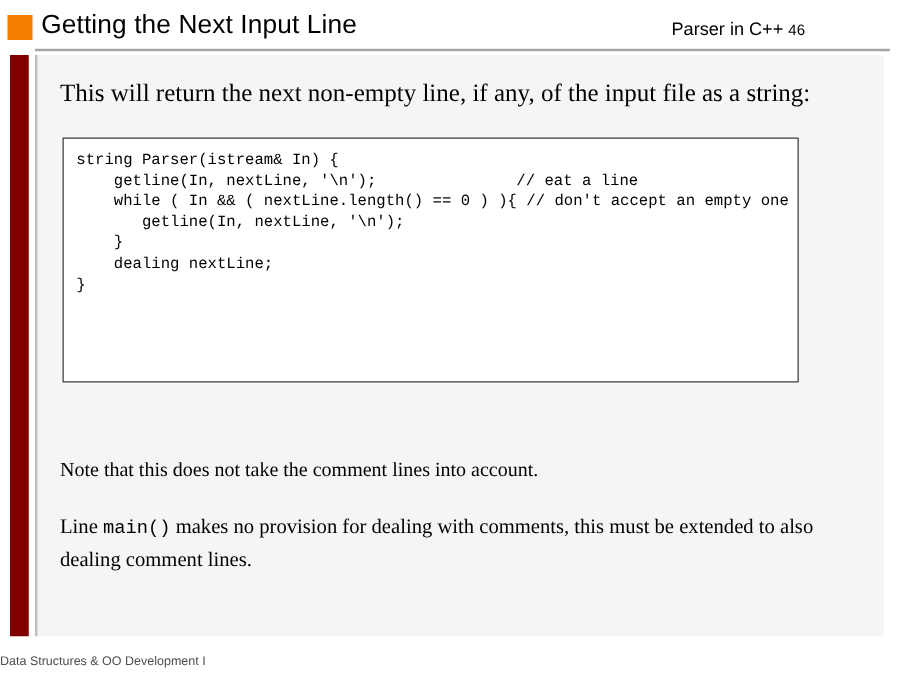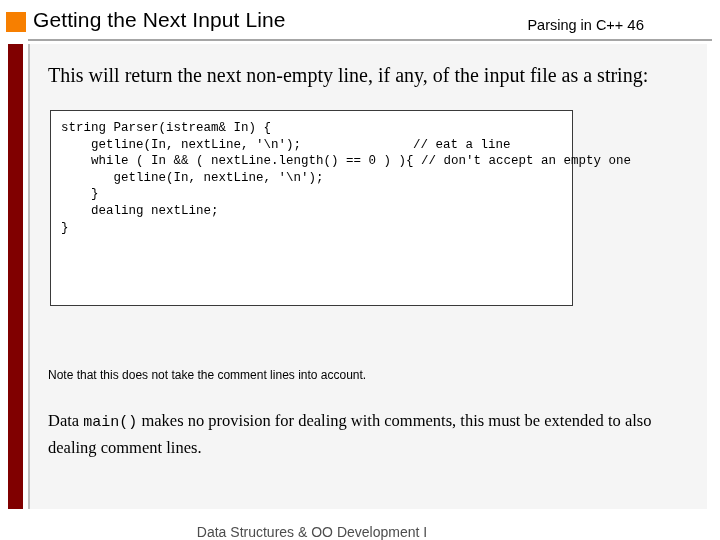--- a/index.html
+++ b/index.html
@@ -38,21 +38,21 @@
   }
   .header-right {
     position: absolute;
     right: 12px; top: 16px;
     font-family: "Liberation Sans", sans-serif;
     font-size: 14.5px;
     color: #000000;
     white-space: nowrap;
   }
   .header-right .page-num {
-    font-size: 15px;
+    font-size: 12px;
     margin-left: 4px;
   }
   .header-rule {
     position: absolute;
     left: 28px; top: 39px;
     width: 684px; height: 2px;
     background: #a6a6a6;
   }
 
   
@@ -79,21 +79,21 @@
     font-family: "Liberation Serif", serif;
     font-size: 20px;
     color: #000000;
     white-space: nowrap;
   }
 
   
   .code-box {
     position: absolute;
     left: 20px; top: 66px;
-    width: 523px; height: 196px;
+    width: 589px; height: 196px;
     background: #ffffff;
     border: 1px solid #3a3a3a;
     box-sizing: border-box;
   }
   .code-inner {
     position: absolute;
     left: 10px; top: 9px;
     right: 4px;
   }
   .code-line {
@@ -105,22 +105,22 @@
   }
   .code-line.blank { color: transparent; }
   .code-line .trail-comment {
     display: inline-block;
   }
 
   
   .note-para {
     position: absolute;
     left: 18px; top: 324px;
-    font-family: Liberation Sans, sans-serif;
-    font-size: 12px;
+    font-family: Liberation Serif, serif;
+    font-size: 16px;
     color: #000000;
     white-space: nowrap;
   }
   .since-para {
     position: absolute;
     left: 18px; top: 364px;
     width: 640px;
     font-family: "Liberation Serif", serif;
     font-size: 16.5px;
     line-height: 25px;
@@ -130,34 +130,34 @@
     font-family: "Liberation Mono", monospace;
     font-size: 15px;
     text-align: right;
   }
 
   
   .footer-text {
     position: absolute;
     left: 0; top: 524px;
     width: 624px;
-    text-align: center;
+    text-align: left;
     font-family: "Liberation Sans", sans-serif;
-    font-size: 14px;
+    font-size: 10px;
     color: #4d4d4d;
   }
 </style>
 </head>
 <body>
 
 <div class="slide-header">
   <div class="accent-square"></div>
   <div class="slide-title">Getting the Next Input Line</div>
   <div class="header-right">
-    <span>Parsing in C++</span><span class="page-num">46</span>
+    <span>Parser in C++</span><span class="page-num">46</span>
   </div>
   <div class="header-rule"></div>
 </div>
 
 <div class="left-bar"></div>
 
 <div class="content-panel">
 
   <div class="intro-line">This will return the next non-empty line, if any, of the input file as a string:</div>
 
@@ -171,17 +171,17 @@
       <div class="code-line">       getline(In, nextLine, '\n');</div>
       <div class="code-line">    }</div>
       <div class="code-line blank"></div>
       <div class="code-line">    dealing nextLine;</div>
       <div class="code-line">}</div>
     </div>
   </div>
 
   <div class="note-para">Note that this does not take the comment lines into account.</div>
 
-  <div class="since-para"><span>Data </span><span class="mono">main()</span><span> makes no provision for dealing with comments, this must be extended to also dealing comment lines.</span></div>
+  <div class="since-para"><span>Line </span><span class="mono">main()</span><span> makes no provision for dealing with comments, this must be extended to also dealing comment lines.</span></div>
 
 </div>
 
 <div class="footer-text">Data Structures &amp; OO Development I</div>
 
 </body></html>

